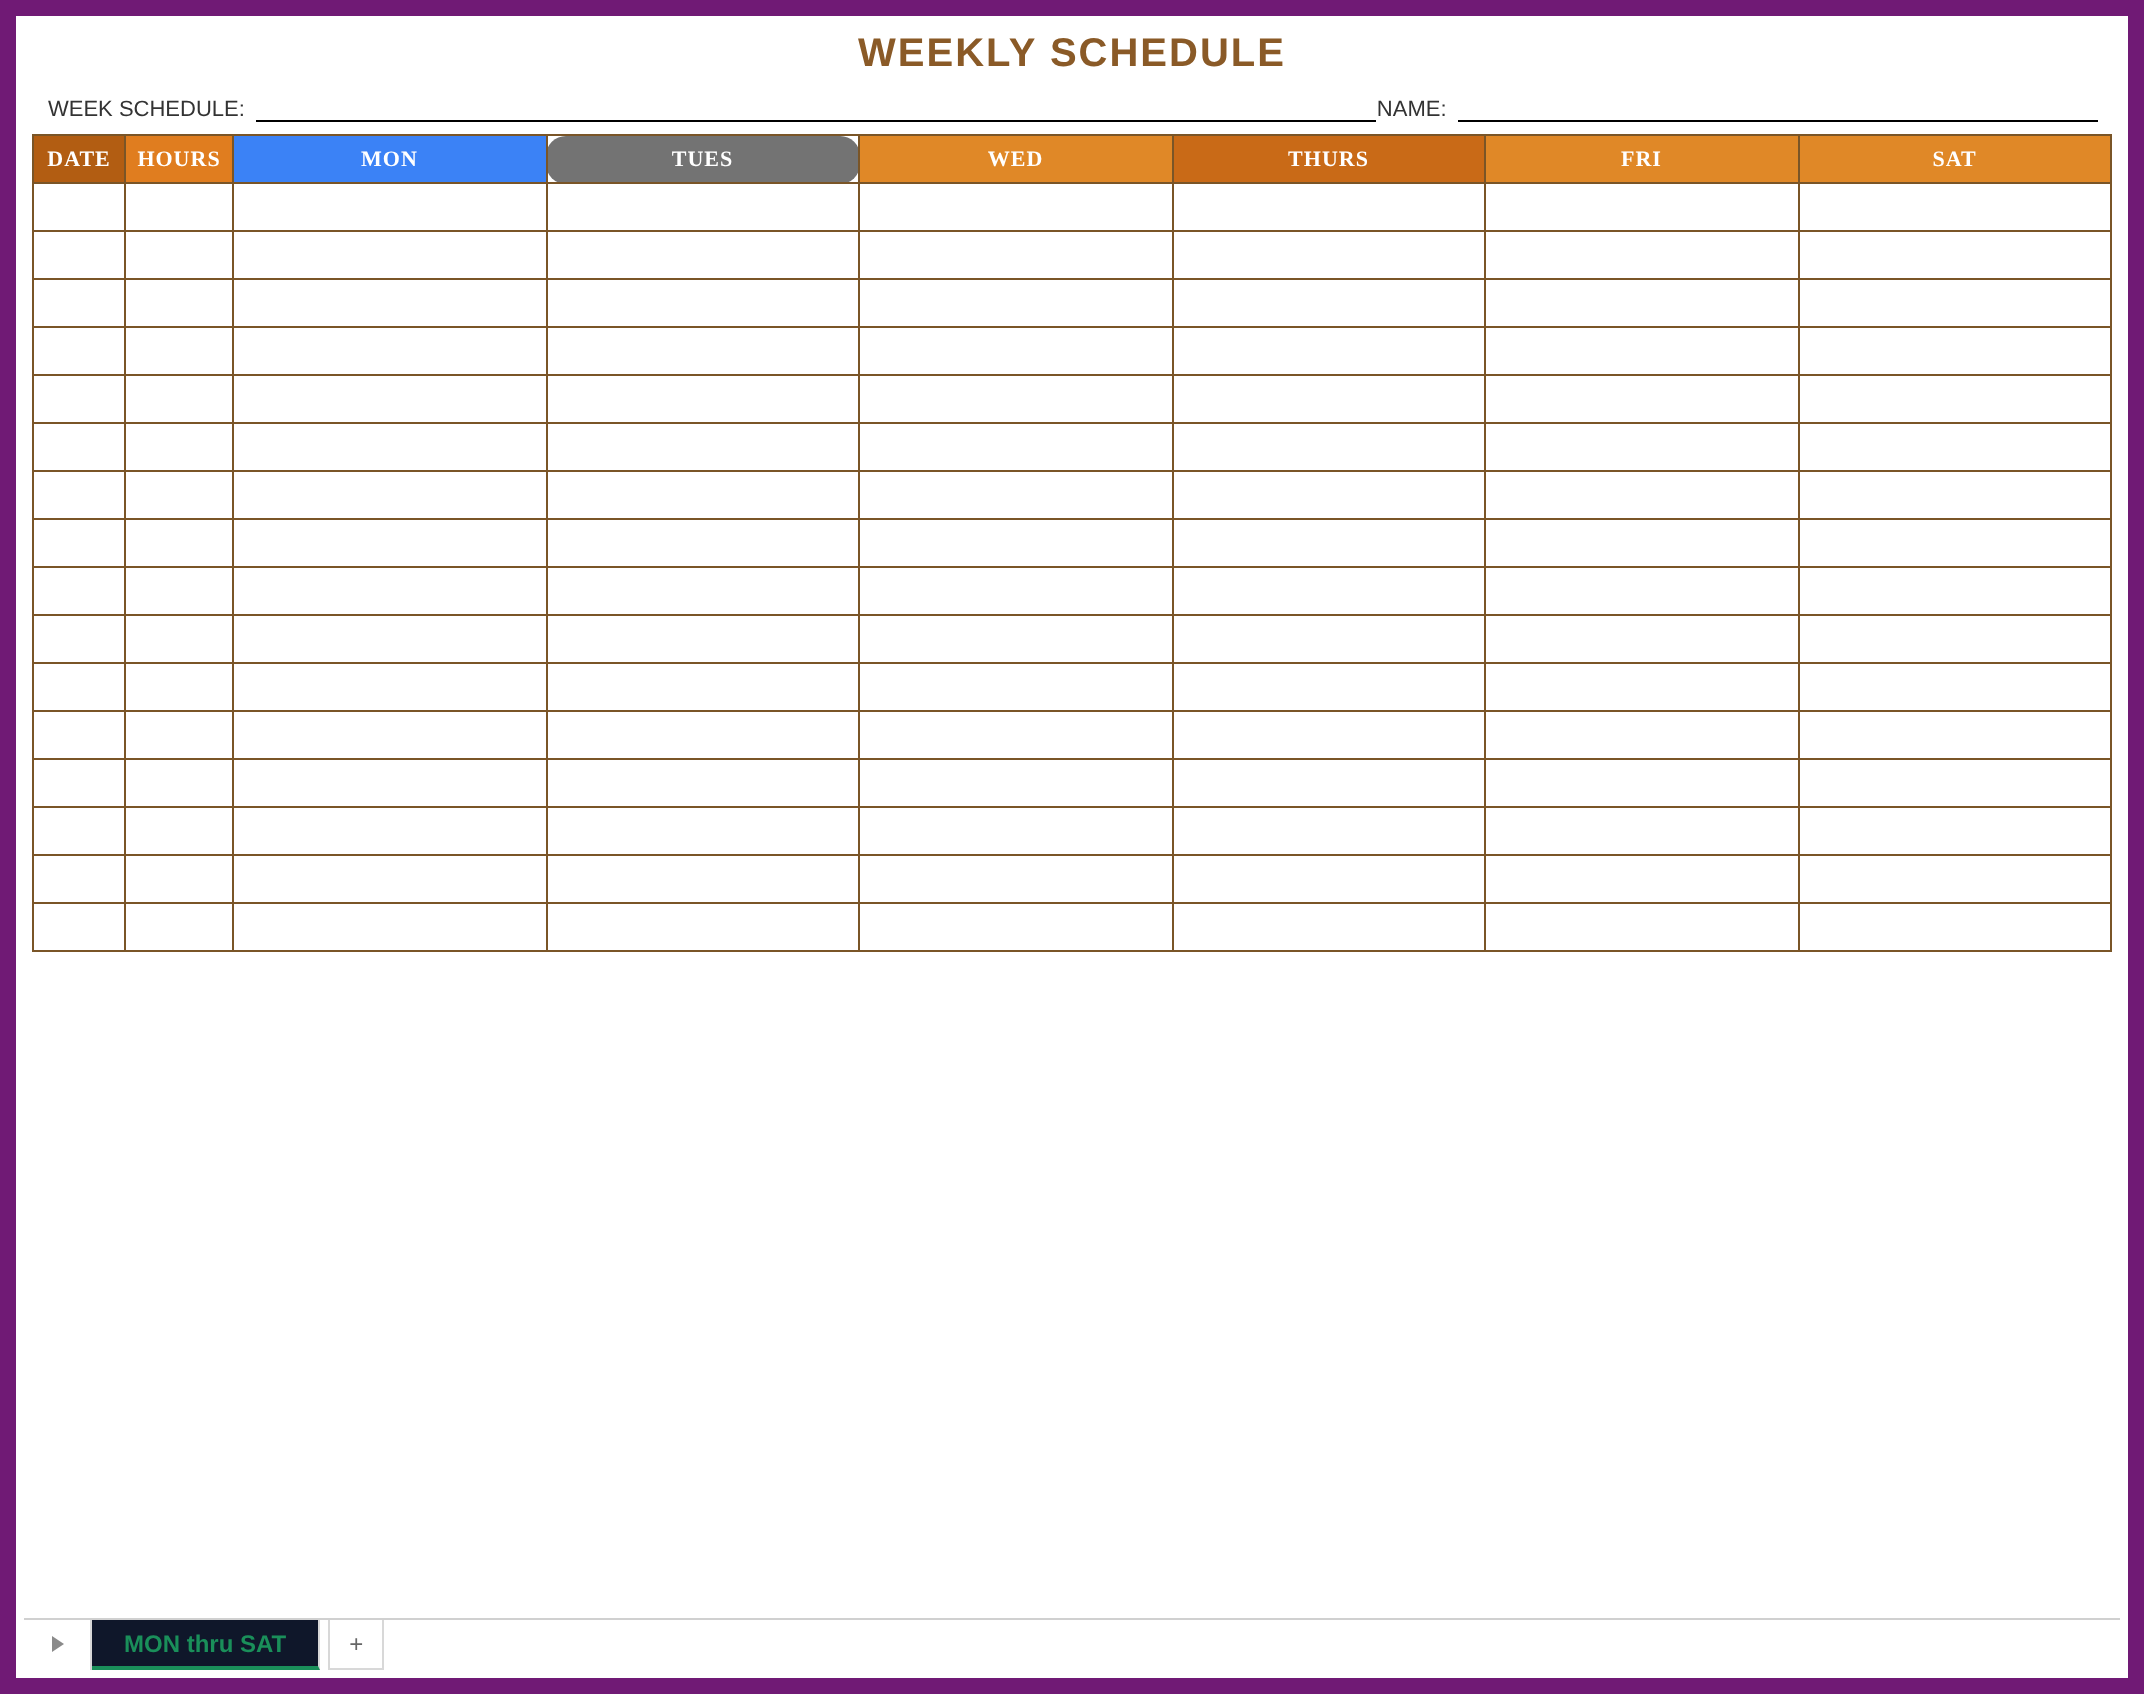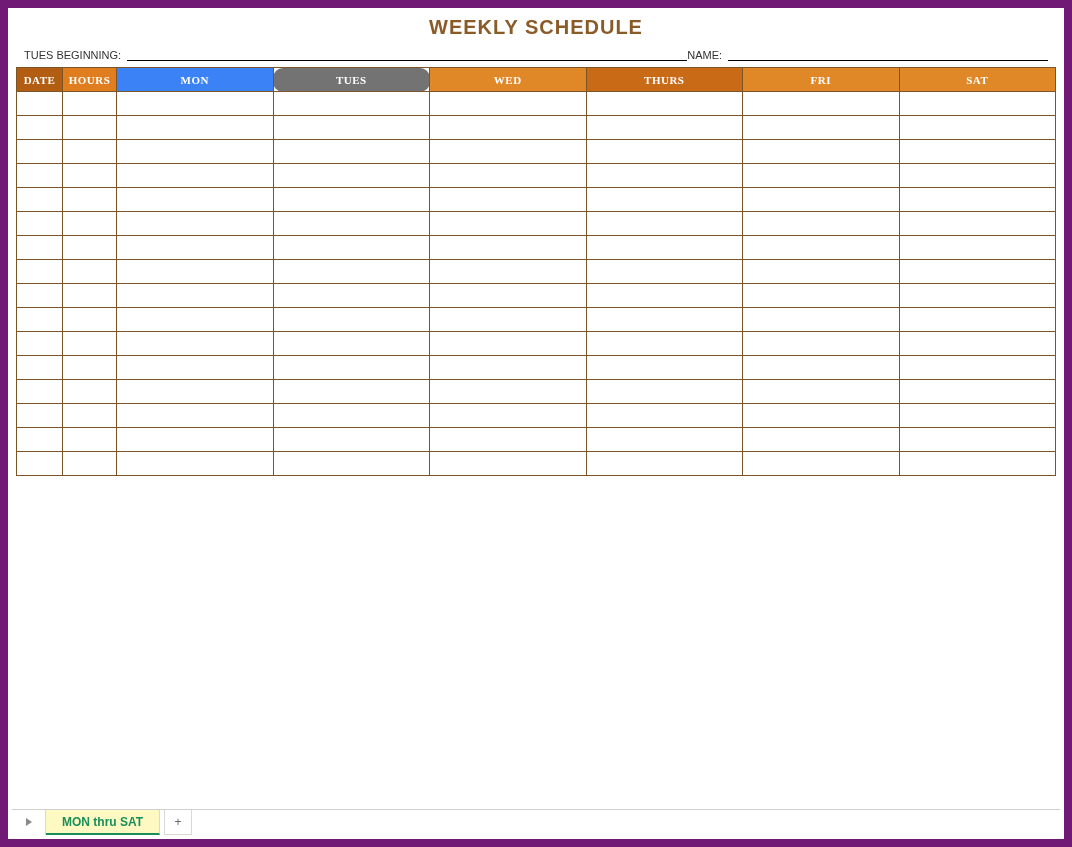--- a/index.html
+++ b/index.html
@@ -124,21 +124,21 @@
     display: flex;
     align-items: center;
     border-right: 1px solid #d8d8d8;
     background: #fff;
     cursor: pointer;
   }
   .sheet-tab.active {
     color: #1a8f5a;
     font-weight: 700;
     border-bottom: 2px solid #1a8f5a;
-    background: #fef9c3;
+    background: #0f172a;
   }
   .sheet-add {
     width: 28px;
     display: flex;
     align-items: center;
     justify-content: center;
     border: 1px solid #d8d8d8;
     border-top: none;
     color: #666;
     cursor: pointer;
@@ -148,21 +148,21 @@
 </style>
 </head>
 <body>
 
 <div class="frame">
 
   <div class="title">WEEKLY SCHEDULE</div>
 
   <div class="meta-row">
     <div class="meta-field meta-left">
-      <span class="label">TUES BEGINNING:</span>
+      <span class="label">WEEK SCHEDULE:</span>
       <span class="line"></span>
     </div>
     <div class="meta-field meta-right">
       <span class="label">NAME:</span>
       <span class="line"></span>
     </div>
   </div>
 
   <div class="schedule-wrap">
     <table class="schedule">

